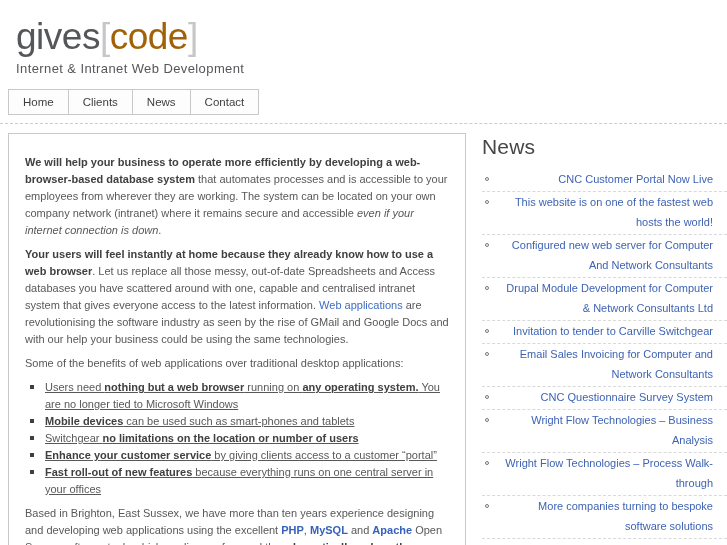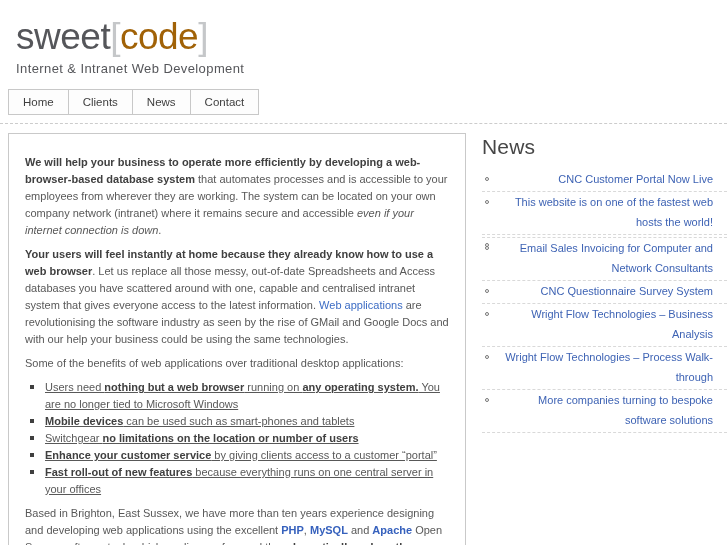--- a/index.html
+++ b/index.html
@@ -62,21 +62,21 @@
     border:1px solid #777; border-radius:50%;
   }
   .news-list a { color:#3e63b4; }
 </style>
 </head>
 <body>
 
 <div class="page">
 
   <header>
-    <div class="logo"><span class="lg-sweet">sweet</span><span class="lg-br">[</span><span class="lg-code">code</span><span class="lg-br">]</span></div>
+    <div class="logo"><span class="lg-sweet">gives</span><span class="lg-br">[</span><span class="lg-code">code</span><span class="lg-br">]</span></div>
     <div class="tagline">Internet &amp; Intranet Web Development</div>
   </header>
 
   <nav>
     <ul>
       <li>Home</li>
       <li>Clients</li>
       <li>News</li>
       <li>Contact</li>
     </ul>
@@ -102,21 +102,23 @@
       </ul>
 
       <p><span>Based in Brighton, East Sussex, we have more than ten years experience designing and developing web applications using the excellent </span><a class="content-link-bold">PHP</a><span>, </span><a class="content-link-bold">MySQL</a><span> and </span><a class="content-link-bold">Apache</a><span> Open Source software tools which are licence-free and thus </span><strong>dramatically reduce the overall cost of your applications</strong></p>
     </main>
 
     <aside class="sidebar">
       <h2>News</h2>
       <ul class="news-list">
         <li><span class="circ"></span><a>CNC Customer Portal Now Live</a></li>
         <li><span class="circ"></span><a>This website is on one of the fastest web hosts the world!</a></li>
-        <li><span class="circ"></span></li>
+        <li><span class="circ"></span><a>Configured new web server for Computer And Network Consultants</a></li>
+        <li><span class="circ"></span><a>Drupal Module Development for Computer &amp; Network Consultants Ltd</a></li>
+        <li><span class="circ"></span><a>Invitation to tender to Carville Switchgear</a></li>
         <li><span class="circ"></span><a>Email Sales Invoicing for Computer and Network Consultants</a></li>
         <li><span class="circ"></span><a>CNC Questionnaire Survey System</a></li>
         <li><span class="circ"></span><a>Wright Flow Technologies – Business Analysis</a></li>
         <li><span class="circ"></span><a>Wright Flow Technologies – Process Walk-through</a></li>
         <li><span class="circ"></span><a>More companies turning to bespoke software solutions</a></li>
       </ul>
 
     </aside>
 
   </div>

